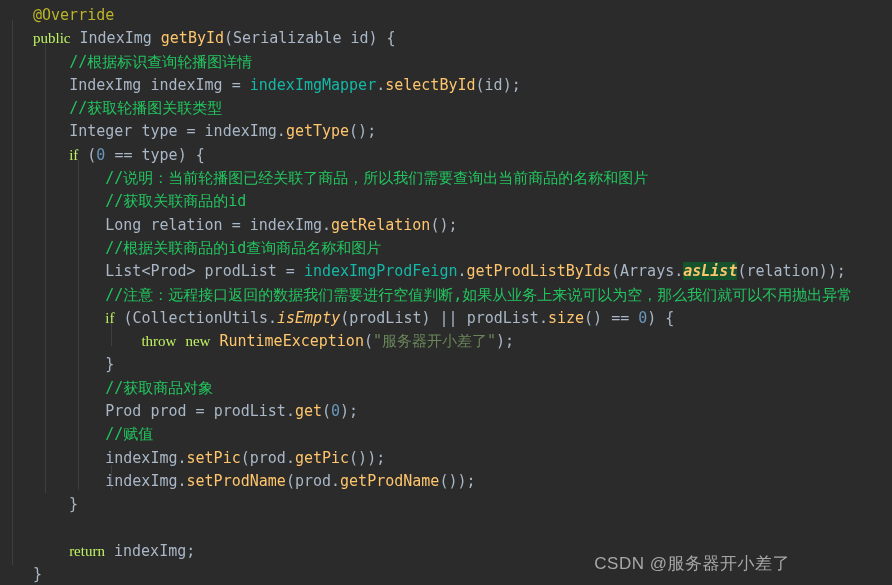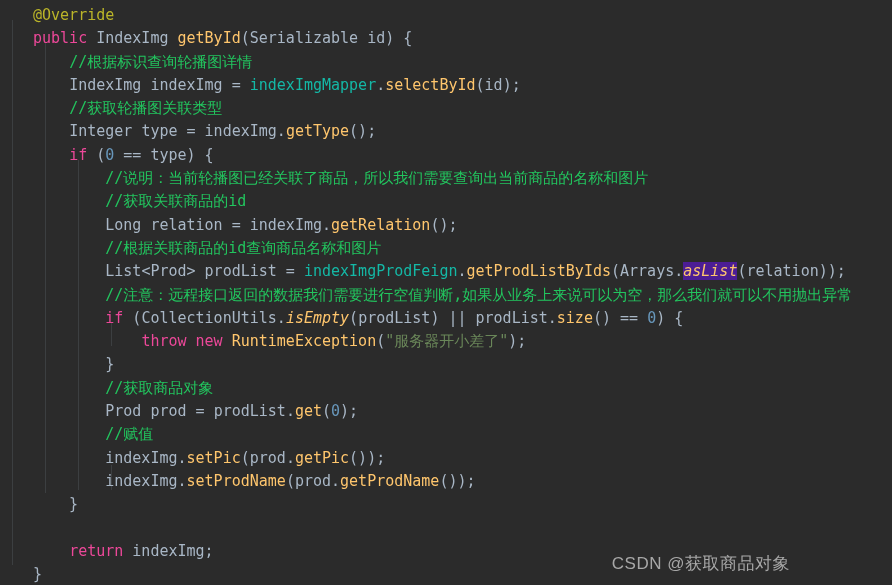--- a/index.html
+++ b/index.html
@@ -46,30 +46,30 @@
     color: #a9b7c6;
     white-space: pre;
     letter-spacing: 0px;
     -webkit-font-smoothing: antialiased;
   }
 
   .ln { display: block; height: 23.3px; padding-left: 33px; }
 
   
   .anno   { color: #bbb529; }
-  .kw     { color: #ec4899; }
+  .kw     { color: #bef264; font-family: Liberation Serif, serif; }
   .num    { color: #6897bb; }
   .str    { color: #6a8759; }
   .cmt    { color: #22c55e; }
   .type   { color: #a9b7c6; }
   .fld    { color: #14b8a6; }
   .mth    { color: #ffc66d; text-align: right; }
   .plain  { color: #a9b7c6; }
   .ital   { font-style: italic; }
-  .hl     { background: #4c1d95; }
+  .hl     { background: #14532d; font-weight: bold; }
 
   #watermark {
     position: absolute;
     right: 14px;
     bottom: 10px;
     color: #b9b9b9;
     font-family: "Liberation Sans", "DejaVu Sans", sans-serif;
     font-size: 17px;
     letter-spacing: 0.5px;
     opacity: 0.88;
@@ -81,14 +81,14 @@
 <div id="editor">
 
   <div class="guide g1"></div>
   <div class="guide g2"></div>
   <div class="guide g3"></div>
   <div class="guide g4"></div>
   <div class="guide g5"></div>
 
   <pre id="code"><span class="ln"><span class="anno">@Override</span></span><span class="ln"><span class="kw">public</span> <span class="type">IndexImg</span> <span class="mth">getById</span>(<span class="type">Serializable</span> <span class="plain">id</span>) {</span><span class="ln">    <span class="cmt">//根据标识查询轮播图详情</span></span><span class="ln">    <span class="type">IndexImg</span> <span class="plain">indexImg</span> = <span class="fld">indexImgMapper</span>.<span class="mth">selectById</span>(<span class="plain">id</span>);</span><span class="ln">    <span class="cmt">//获取轮播图关联类型</span></span><span class="ln">    <span class="type">Integer</span> <span class="plain">type</span> = <span class="plain">indexImg</span>.<span class="mth">getType</span>();</span><span class="ln">    <span class="kw">if</span> (<span class="num">0</span> == <span class="plain">type</span>) {</span><span class="ln">        <span class="cmt">//说明：当前轮播图已经关联了商品，所以我们需要查询出当前商品的名称和图片</span></span><span class="ln">        <span class="cmt">//获取关联商品的id</span></span><span class="ln">        <span class="type">Long</span> <span class="plain">relation</span> = <span class="plain">indexImg</span>.<span class="mth">getRelation</span>();</span><span class="ln">        <span class="cmt">//根据关联商品的id查询商品名称和图片</span></span><span class="ln">        <span class="type">List</span>&lt;<span class="type">Prod</span>&gt; <span class="plain">prodList</span> = <span class="fld">indexImgProdFeign</span>.<span class="mth">getProdListByIds</span>(<span class="type">Arrays</span>.<span class="hl"><span class="mth ital">asList</span></span>(<span class="plain">relation</span>));</span><span class="ln">        <span class="cmt">//注意：远程接口返回的数据我们需要进行空值判断,如果从业务上来说可以为空，那么我们就可以不用抛出异常</span></span><span class="ln">        <span class="kw">if</span> (<span class="type">CollectionUtils</span>.<span class="mth ital">isEmpty</span>(<span class="plain">prodList</span>) || <span class="plain">prodList</span>.<span class="mth">size</span>() == <span class="num">0</span>) {</span><span class="ln">            <span class="kw">throw</span> <span class="kw">new</span> <span class="mth">RuntimeException</span>(<span class="str">"服务器开小差了"</span>);</span><span class="ln">        }</span><span class="ln">        <span class="cmt">//获取商品对象</span></span><span class="ln">        <span class="type">Prod</span> <span class="plain">prod</span> = <span class="plain">prodList</span>.<span class="mth">get</span>(<span class="num">0</span>);</span><span class="ln">        <span class="cmt">//赋值</span></span><span class="ln">        <span class="plain">indexImg</span>.<span class="mth">setPic</span>(<span class="plain">prod</span>.<span class="mth">getPic</span>());</span><span class="ln">        <span class="plain">indexImg</span>.<span class="mth">setProdName</span>(<span class="plain">prod</span>.<span class="mth">getProdName</span>());</span><span class="ln">    }</span><span class="ln">&nbsp;</span><span class="ln">    <span class="kw">return</span> <span class="plain">indexImg</span>;</span><span class="ln">}</span></pre>
 
-  <div id="watermark">CSDN @获取商品对象</div>
+  <div id="watermark">CSDN @服务器开小差了</div>
 </div>
 
 </body></html>

